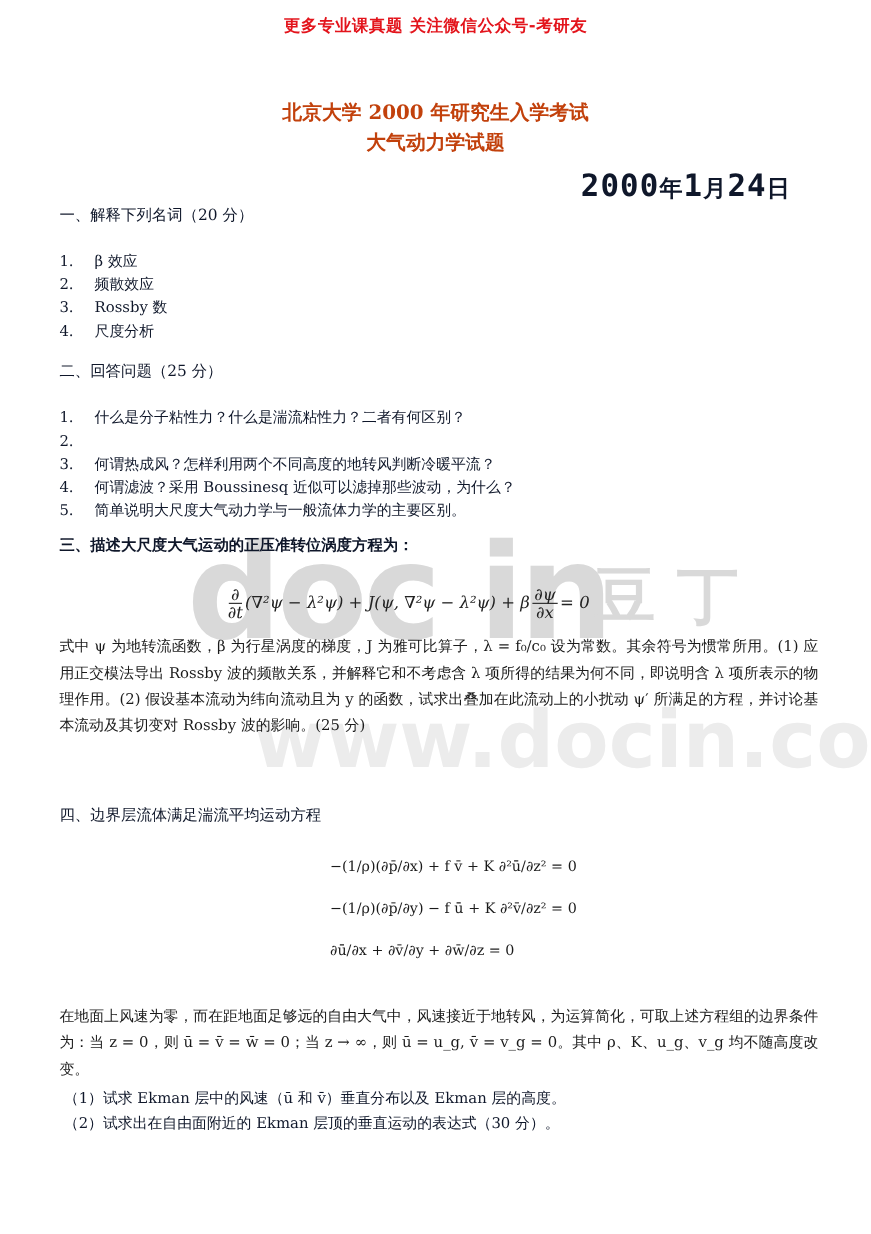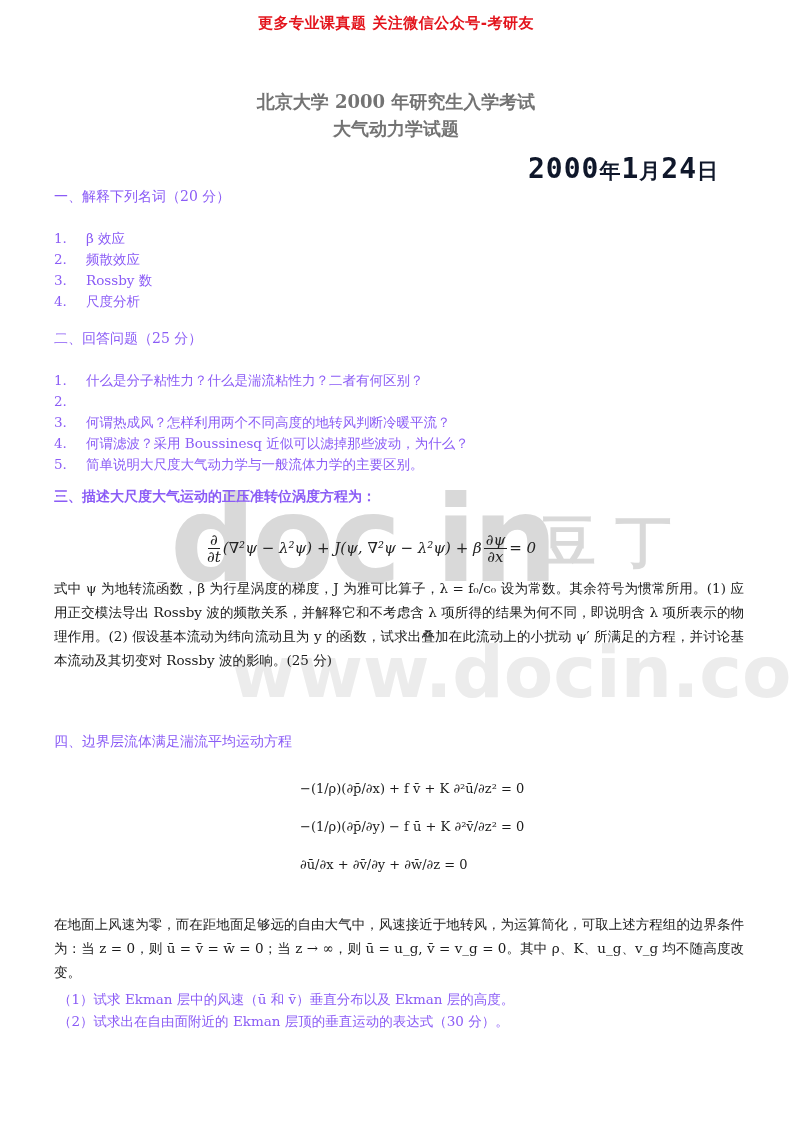--- a/index.html
+++ b/index.html
@@ -7,30 +7,30 @@
     width: 792px; height: 1122px; background: #ffffff; position: relative; overflow: hidden;
     font-family: "DejaVu Serif", "Liberation Serif", serif; color: #1a1a1a;
   }
   .banner {
     position: absolute; top: 14px; left: 0; width: 792px; text-align: center;
     color: #e3141c; font-family: "DejaVu Sans", sans-serif; font-weight: bold; font-size: 15px;
     letter-spacing: 0.5px;
   }
   .title1, .title2 {
     position: absolute; left: 0; width: 792px; text-align: center; font-weight: bold;
-    font-size: 18px; color: #737373;
+    font-size: 18px; color: #c2410c;
   }
   .title1 { top: 90px; }
   .title2 { top: 117px; }
   .date-stamp {
     position: absolute; top: 152px; left: 528px; font-family: "DejaVu Sans Mono", monospace;
     font-weight: bold; font-size: 28px; color: #0f172a; letter-spacing: 1px;
   }
   .date-stamp .small { font-size: 21px; }
-  .block { position: absolute; left: 54px; font-size: 13.5px; line-height: 21px; color: #8b5cf6; }
+  .block { position: absolute; left: 54px; font-size: 13.5px; line-height: 21px; color: #0f172a; }
   .sec { font-size: 14px; }
   .list { list-style: none; margin: 0; padding: 0; }
   .list li { display: flex; }
   .list .num { width: 32px; }
   .eq { position: absolute; font-family: "DejaVu Serif", serif; font-style: italic; font-size: 15px; color: #222; }
   .para { position: absolute; left: 54px; width: 690px; font-size: 13.5px; line-height: 24px; text-align: justify; }
   .watermark {
     position: absolute; color: #d9d9d9; font-family: "DejaVu Sans", sans-serif; font-weight: bold;
     z-index: 0; pointer-events: none;
   }

